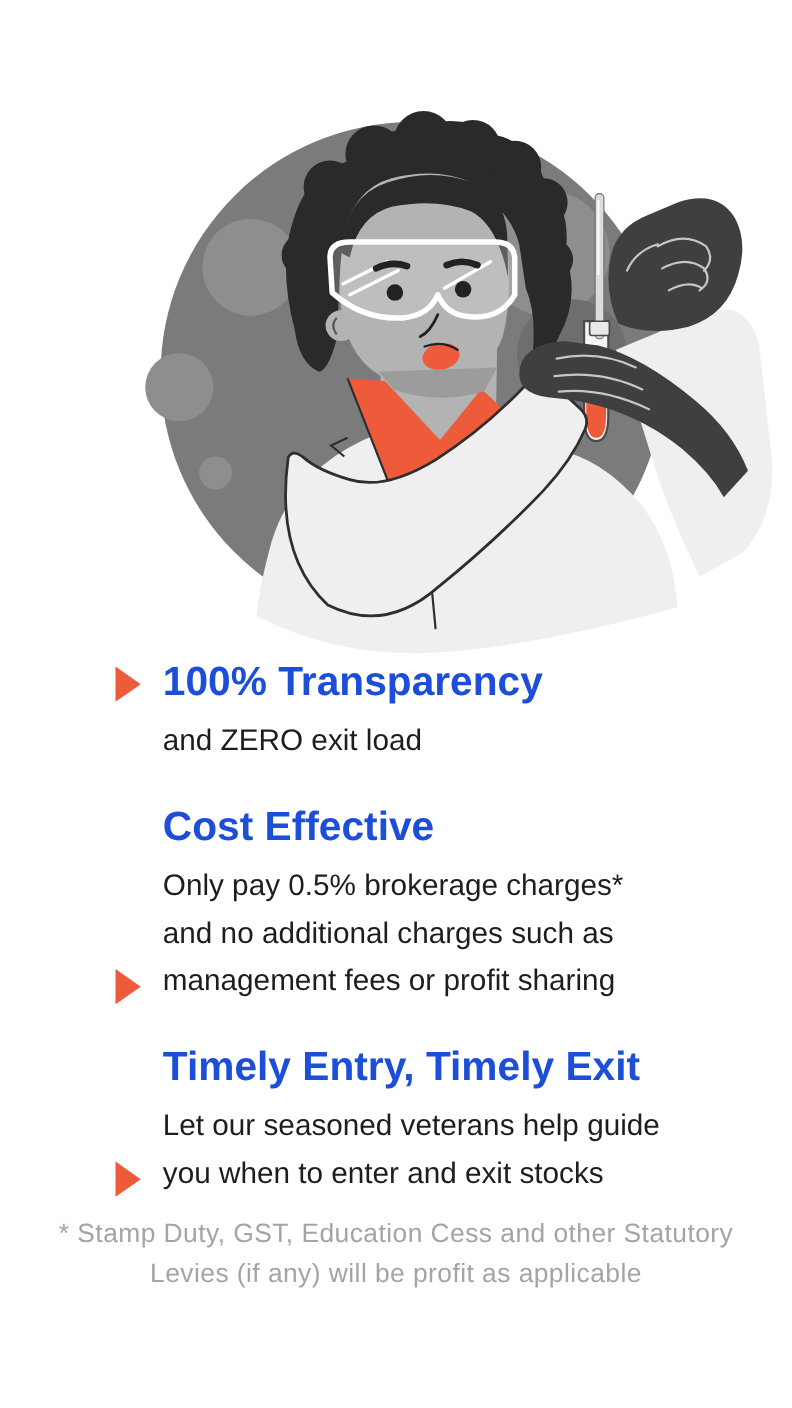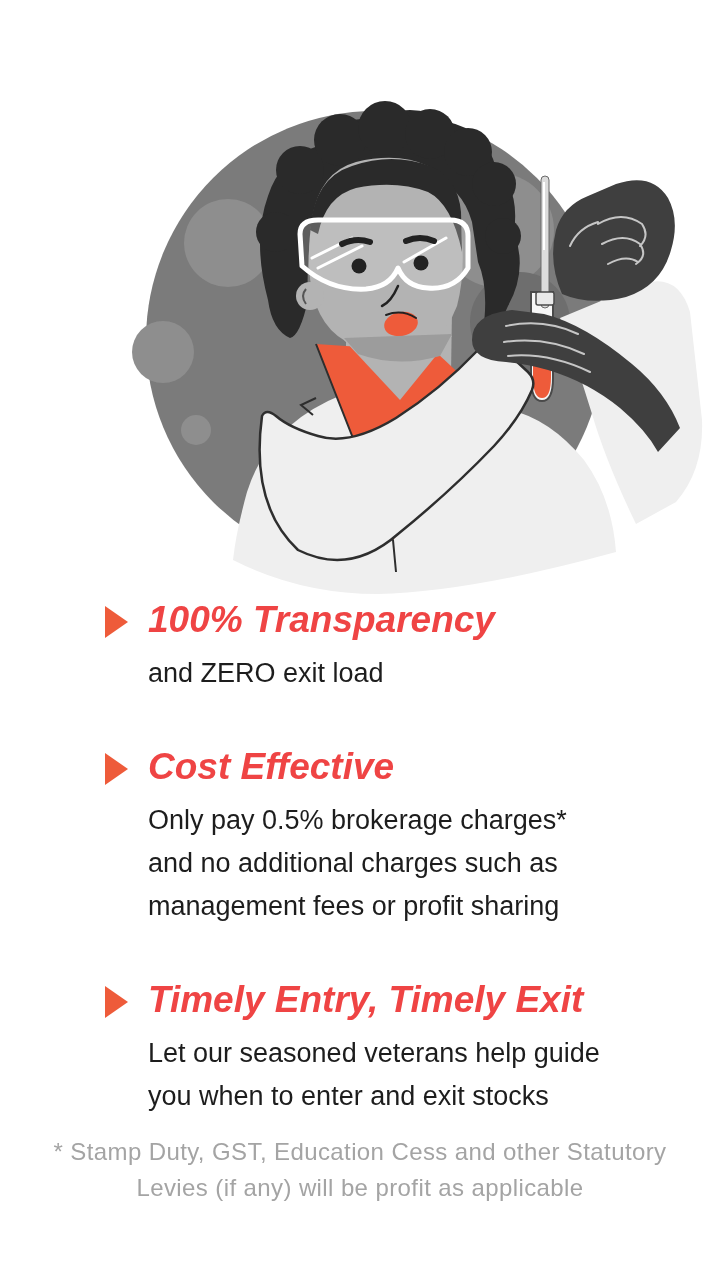--- a/index.html
+++ b/index.html
@@ -9,33 +9,33 @@
     -webkit-font-smoothing:antialiased;
     overflow:hidden;
   }
   .page{width:720px;height:1280px;position:relative;background:#ffffff;}
 
   .illustration-wrap{width:720px;height:600px;}
   .illustration-wrap svg{display:block;}
 
   .content{padding-left:105px;}
   .section{display:flex;align-items:flex-start;}
-  .section + .section{margin-top:52px;}
+  .section + .section{margin-top:37px;align-items:flex-end;}
   .triangle-icon{
     width:0;height:0;flex:none;
     border-top:16px solid transparent;
     border-bottom:16px solid transparent;
     border-left:23px solid #ee5b3a;
     margin-top:6px;
   }
   .section-text{margin-left:20px;}
   .section-title{
     margin:0 0 12px 0;
     font-size:37px;line-height:40px;font-weight:700;
-    color:#ef4444;letter-spacing:0;font-style:italic;
+    color:#1d4ed8;letter-spacing:0;
   }
   .body-line{
     margin:0;font-size:27px;line-height:43px;
     color:#1d1d1d;font-weight:500;
   }
   .body-line .b{font-weight:400;}
 
   .footnote{
     margin-top:16px;text-align:center;
     color:#a4a4a4;font-size:24px;line-height:36px;

